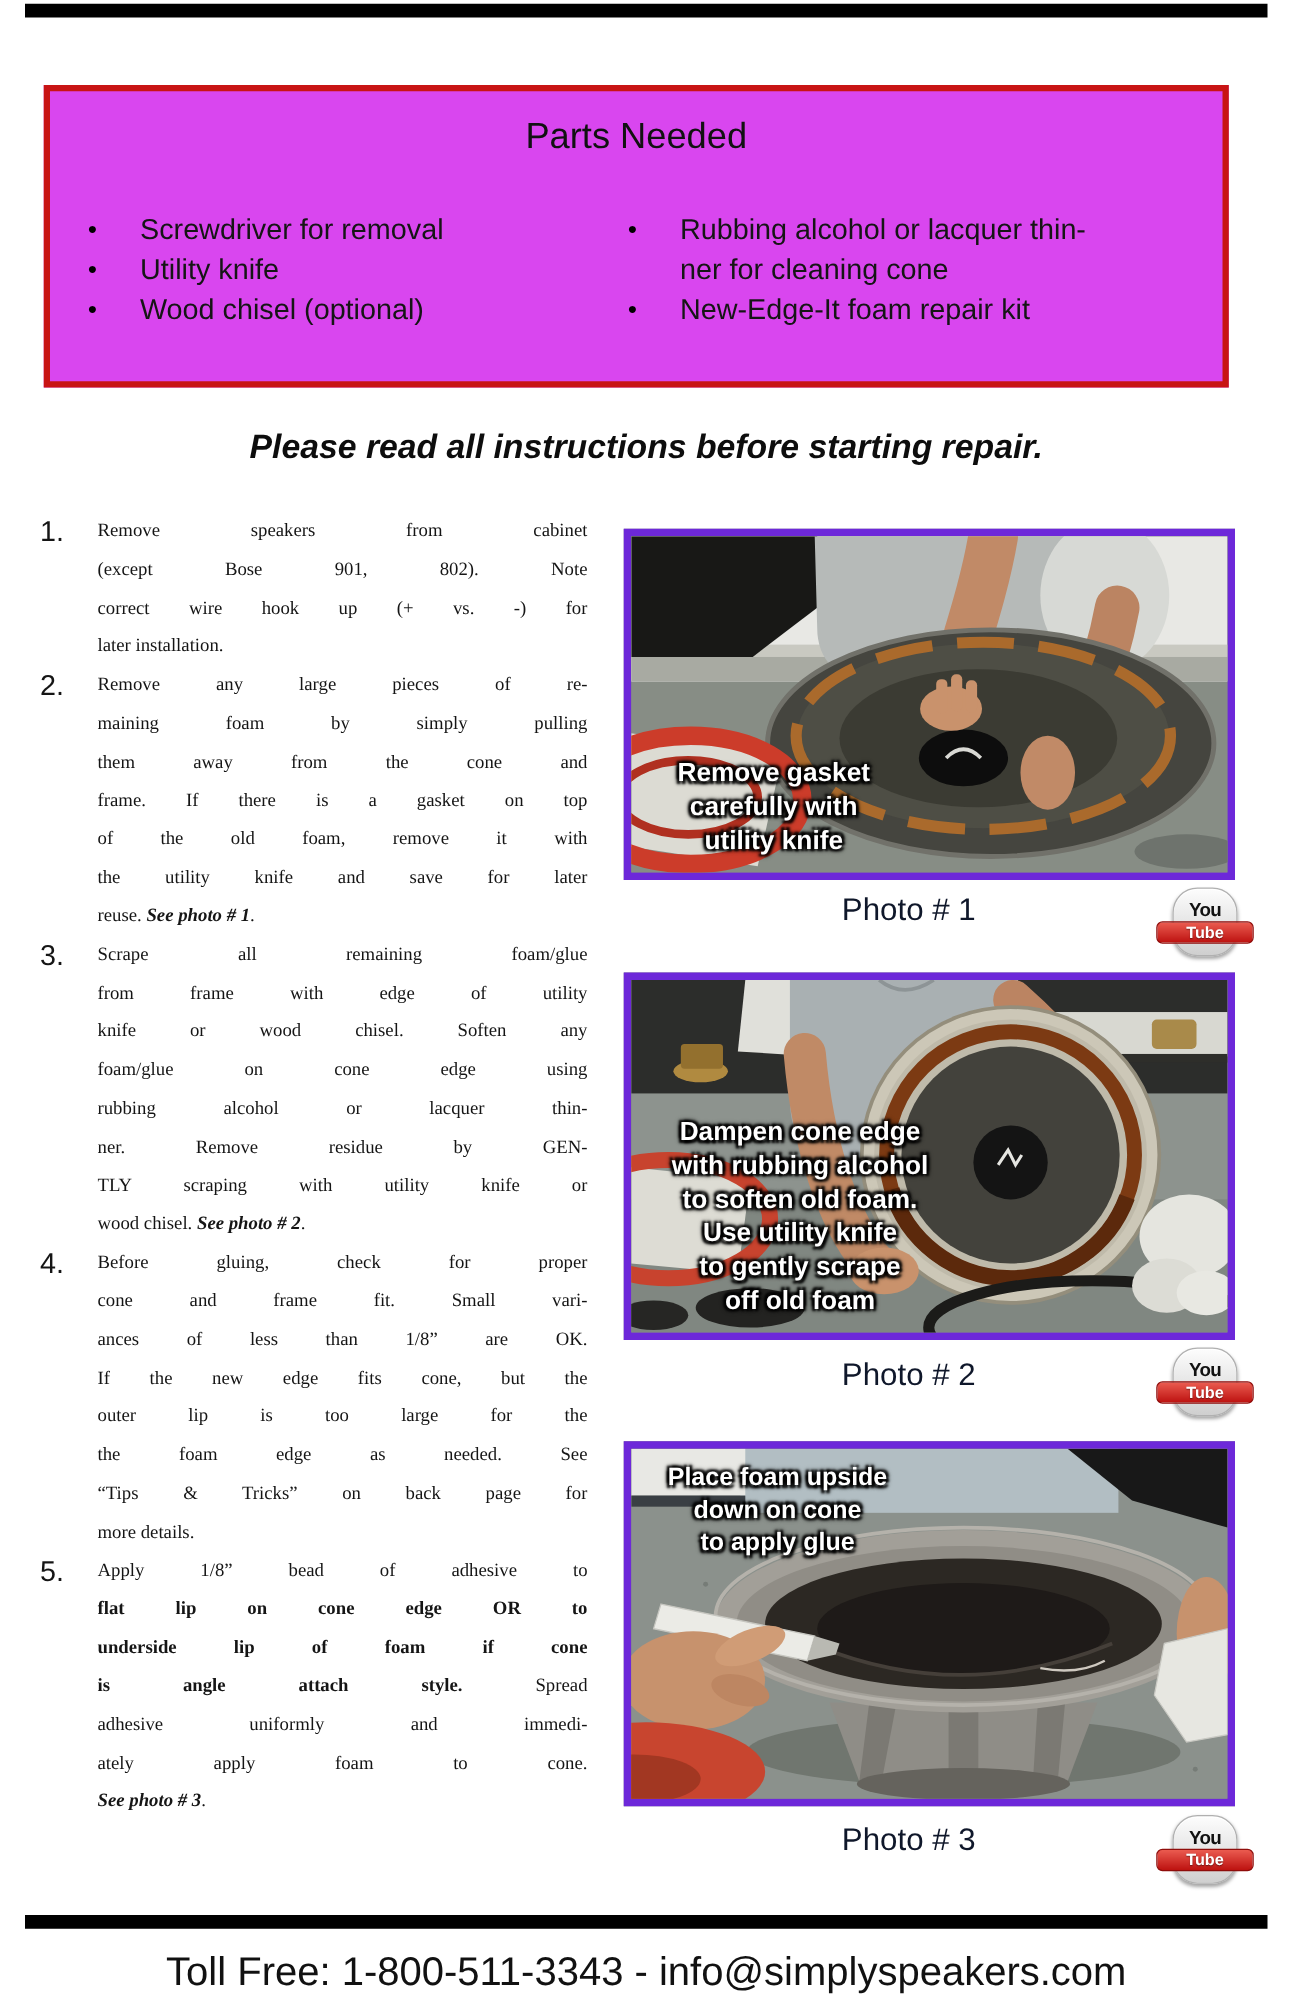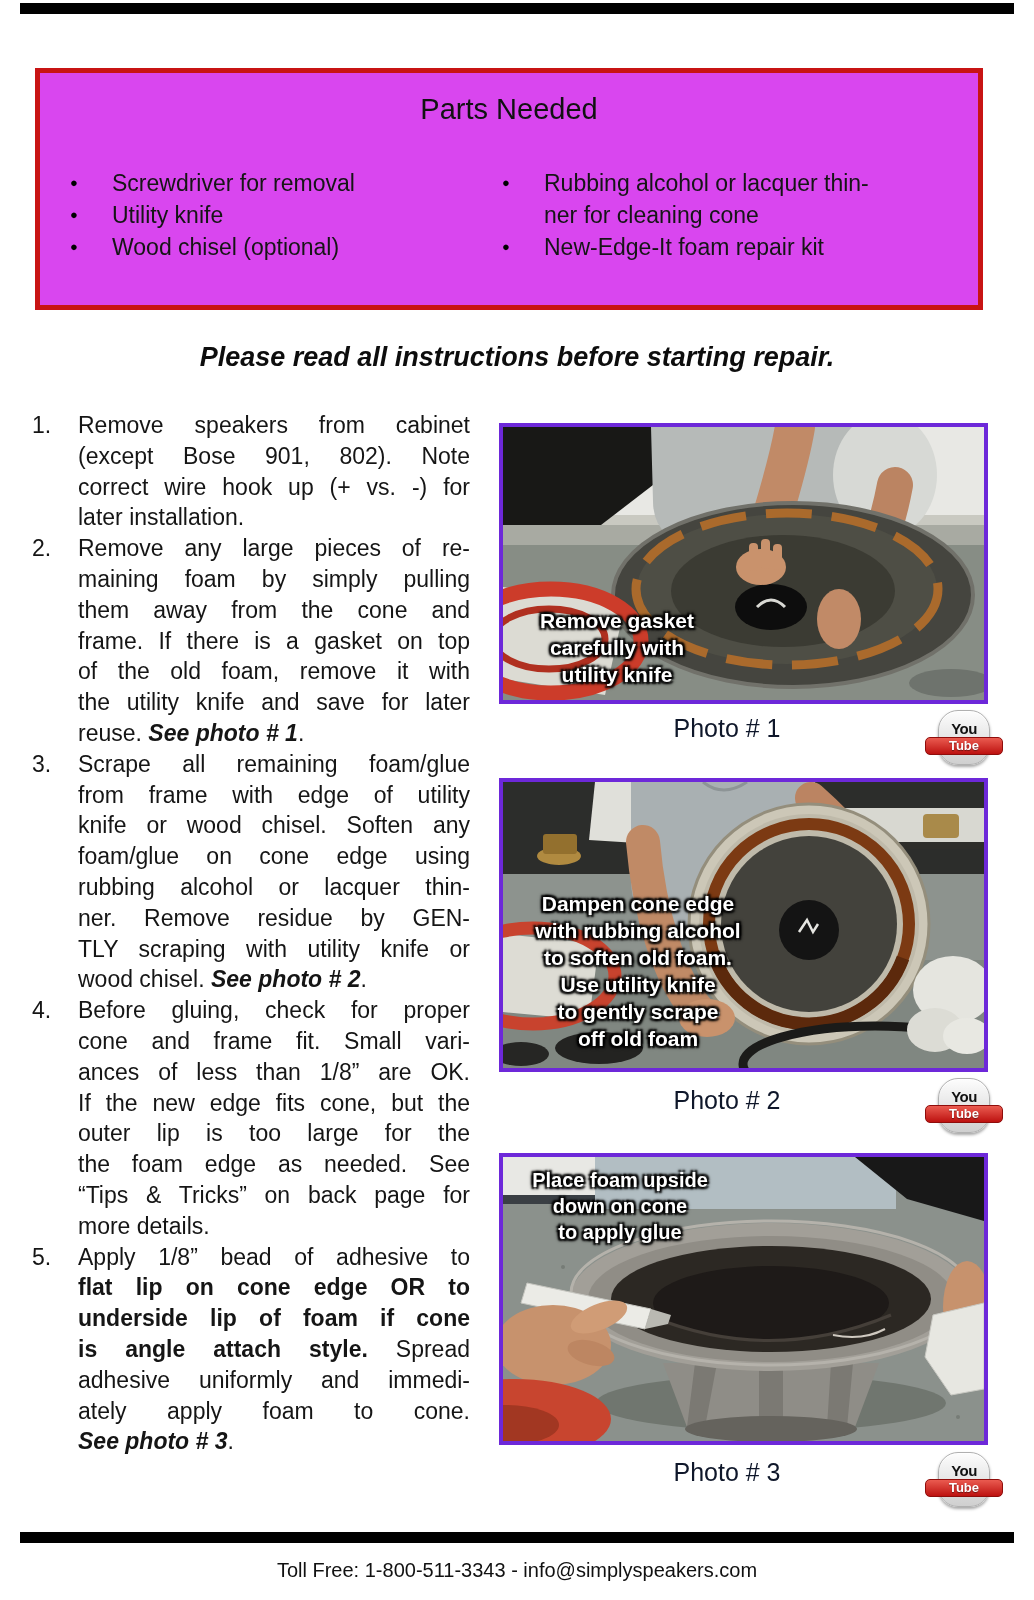--- a/index.html
+++ b/index.html
@@ -21,28 +21,28 @@
   .pcol .bullet{position:absolute;left:0;top:0;font-size:13px;line-height:32px;color:#000;}
 
   
   .heading{position:absolute;left:0;top:342px;width:1034px;text-align:center;
            font-size:27px;font-weight:bold;font-style:italic;color:#0d0d0d;}
 
   
   .steps{position:absolute;left:32px;top:410px;width:440px;}
   .step{display:flex;}
   .snum{width:46px;flex:0 0 46px;font-size:23px;line-height:30.8px;}
-  .stext{width:392px;font-size:23px;line-height:30.8px;}
+  .stext{width:392px;font-size:15px;line-height:30.8px;font-family:Liberation Serif, serif;}
   .ln{height:30.8px;overflow:hidden;}
   .ln.jl{text-align:justify;text-align-last:justify;}
   .stext .b{font-weight:bold;}
   .stext .bi{font-weight:bold;font-style:italic;}
 
   
-  .photo{position:absolute;left:499px;width:489px;border:4px solid #6d28d9;
+  .photo{position:absolute;left:499px;width:489px;border:6px solid #6d28d9;
          box-sizing:border-box;background:#888;}
   .photo svg{display:block;width:100%;height:100%;}
   .p1{top:423px;height:281px;}
   .p2{top:778px;height:294px;}
   .p3{top:1153px;height:292px;}
   .overlay{position:absolute;font-weight:bold;color:#fff;text-align:center;
            text-shadow:-2px -2px 2px #000,2px -2px 2px #000,-2px 2px 2px #000,2px 2px 2px #000,0 0 5px #000;}
   .ov1{left:14px;bottom:12px;width:200px;font-size:21px;line-height:27px;}
   .ov2{left:10px;top:108px;width:250px;font-size:21px;line-height:27px;}
   .ov3{left:12px;top:10px;width:210px;font-size:20px;line-height:26px;}
@@ -54,21 +54,21 @@
       background:linear-gradient(180deg,#fdfdfd,#cfcfcf);border:1px solid #b0b0b0;
       box-shadow:0 2px 3px rgba(0,0,0,.35), inset 0 1px 0 #fff;
       display:flex;flex-direction:column;align-items:center;justify-content:center;cursor:pointer;}
   .yt .you{font-size:15px;font-weight:800;color:#111;line-height:15px;letter-spacing:-0.5px;}
   .yt .tube{margin-top:1px;background:linear-gradient(180deg,#ea5b50,#bd1210);color:#fff;
             font-size:13px;font-weight:bold;line-height:16px;padding:0 23px;border-radius:5px;
             border:1px solid #8f0d0b;text-shadow:0 1px 1px rgba(0,0,0,.45);}
   .y1{top:710px;} .y2{top:1078px;} .y3{top:1452px;}
 
   
-  .footer{position:absolute;left:0;top:1559px;width:1034px;text-align:center;font-size:20px;color:#111;}
+  .footer{position:absolute;left:0;top:1559px;width:1034px;text-align:center;font-size:32px;color:#111;}
 </style>
 </head>
 <body>
 
 <div class="sheet">
 
   <div class="bar top"></div>
 
   <div class="partsbox">
     <div class="parts-title">Parts Needed</div>

